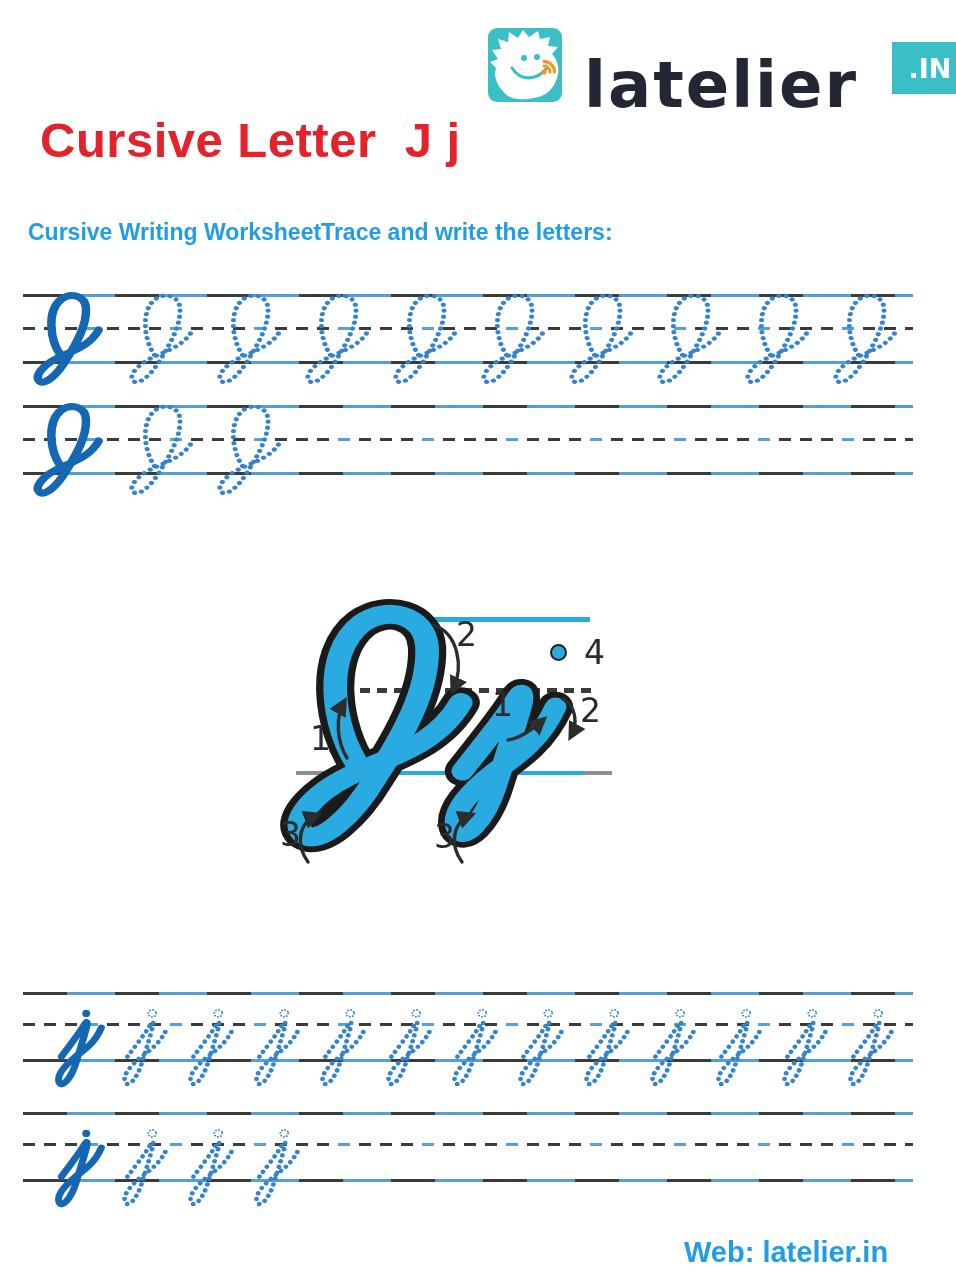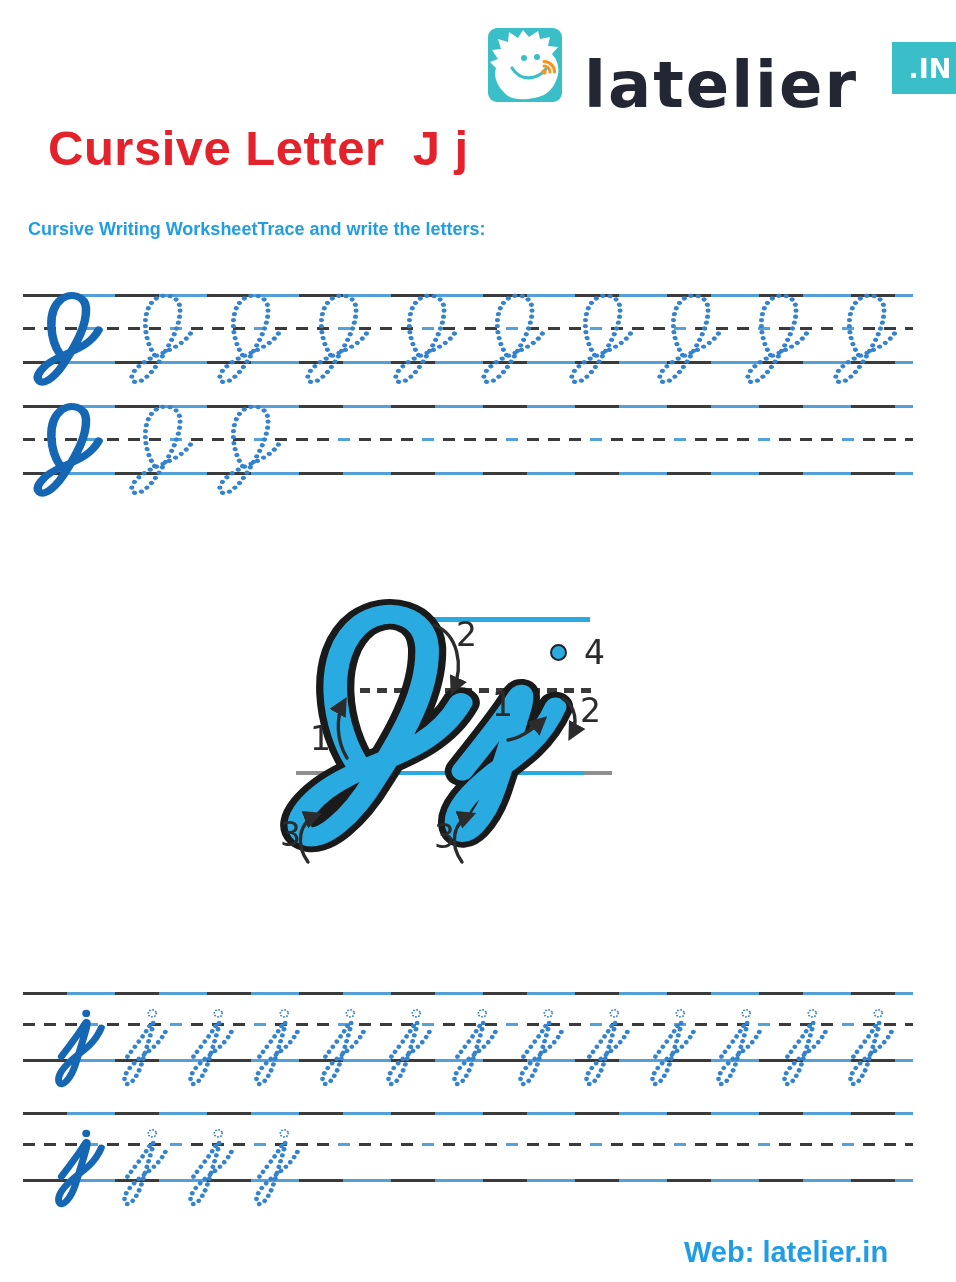--- a/index.html
+++ b/index.html
@@ -15,25 +15,25 @@
     letter-spacing:2px;color:var(--logo-dark);font-family:"DejaVu Sans",sans-serif;margin-top:28px;
   }
   .logo-tld{
     position:absolute;left:404px;top:16px;width:76px;height:52px;
     background:var(--logo-teal);color:#fff;font-weight:800;font-size:27px;
     display:flex;align-items:center;justify-content:center;
     font-family:"DejaVu Sans",sans-serif;
   }
   
   .title{
-    position:absolute;left:40px;top:112px;margin:8px;font-size:49px;font-weight:800;
+    position:absolute;left:40px;top:112px;margin:0;font-size:49px;font-weight:800;
     color:var(--title-red);white-space:pre;letter-spacing:.5px;
   }
   .subtitle{
-    position:absolute;left:28px;top:219px;font-size:18px;font-weight:600;
+    position:absolute;left:28px;top:219px;font-size:23px;font-weight:600;
     color:var(--accent-blue);
   }
   
   .rule-row{position:absolute;left:23px;width:890px;height:110px;}
   .rline{position:absolute;left:0;width:100%;height:3px;}
   .rline.rsolid{background:repeating-linear-gradient(90deg,#3b3b3b 0 44px,#549fd8 44px 92px);}
   .rline.rdash{background:repeating-linear-gradient(90deg,
       #3b3b3b 0 12px,transparent 12px 21px,
       #3b3b3b 21px 33px,transparent 33px 42px,
       #3b3b3b 42px 54px,transparent 54px 63px,

